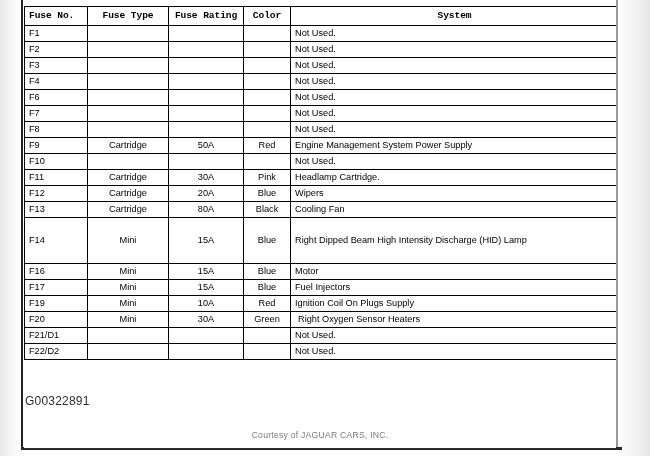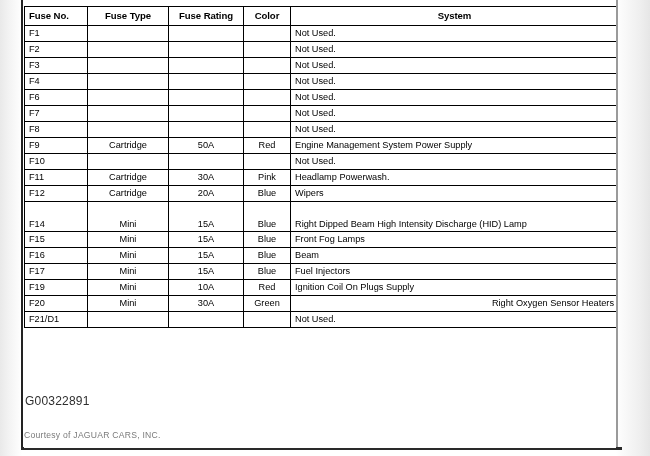--- a/index.html
+++ b/index.html
@@ -93,54 +93,56 @@
     vertical-align: middle;
     white-space: nowrap;
     overflow: hidden;
     background: #ffffff;
   }
   .fuse-table thead th {
     font-weight: bold;
     font-size: 9.6px;
     height: 18px;
     letter-spacing: -0.1px;
+    font-family: Liberation Mono, monospace;
   }
   
   col.c-no      { width: 63px;  }
   col.c-type    { width: 81px;  }
   col.c-rating  { width: 75px;  }
   col.c-color   { width: 47px;  }
   col.c-circuit { width: 328px; }
 
   .al { text-align: left;   }
   .ac { text-align: center; }
 
   
   tr.tall td {
     height: 27px;
     vertical-align: bottom;
-    padding-bottom: 2px;
-  }
-  
-  td.indent { padding-left: 7px; text-align: right; }
+    padding-bottom: 18px;
+  }
+  
+  td.indent { padding-left: 7px; }
 
   
   .fig-id {
     position: absolute;
     left: 1px;
     top: 394px;
     font-size: 12px;
     color: #2e2e2e;
     letter-spacing: 0.2px;
   }
   .courtesy {
     position: absolute;
     left: 0;
     top: 430px;
     width: 592px;
+    text-align: center;
     font-size: 8.6px;
     color: #7a7a7a;
     letter-spacing: 0.25px;
   }
 </style>
 </head>
 <body>
 
 <div id="viewer">
 
@@ -235,49 +237,49 @@
             <td class="ac"></td>
             <td class="ac"></td>
             <td class="ac"></td>
             <td class="al">Not Used.</td>
           </tr>
           <tr>
             <td class="al">F11</td>
             <td class="ac">Cartridge</td>
             <td class="ac">30A</td>
             <td class="ac">Pink</td>
-            <td class="al">Headlamp Powerwash.</td>
+            <td class="al">Headlamp Cartridge.</td>
           </tr>
           <tr>
             <td class="al">F12</td>
             <td class="ac">Cartridge</td>
             <td class="ac">20A</td>
             <td class="ac">Blue</td>
             <td class="al">Wipers</td>
           </tr>
+          <tr>
+            <td class="al">F13</td>
+            <td class="ac">Cartridge</td>
+            <td class="ac">80A</td>
+            <td class="ac">Black</td>
+            <td class="al">Cooling Fan</td>
+          </tr>
           <tr class="tall">
             <td class="al">F14</td>
             <td class="ac">Mini</td>
             <td class="ac">15A</td>
             <td class="ac">Blue</td>
             <td class="al">Right Dipped Beam High Intensity Discharge (HID) Lamp</td>
           </tr>
           <tr>
-            <td class="al">F15</td>
+            <td class="al">F16</td>
             <td class="ac">Mini</td>
             <td class="ac">15A</td>
             <td class="ac">Blue</td>
-            <td class="al">Front Fog Lamps</td>
-          </tr>
-          <tr>
-            <td class="al">F16</td>
-            <td class="ac">Mini</td>
-            <td class="ac">15A</td>
-            <td class="ac">Blue</td>
-            <td class="al">Beam</td>
+            <td class="al">Motor</td>
           </tr>
           <tr>
             <td class="al">F17</td>
             <td class="ac">Mini</td>
             <td class="ac">15A</td>
             <td class="ac">Blue</td>
             <td class="al">Fuel Injectors</td>
           </tr>
           <tr>
             <td class="al">F19</td>
@@ -293,20 +295,27 @@
             <td class="ac">Green</td>
             <td class="al indent">Right Oxygen Sensor Heaters</td>
           </tr>
           <tr>
             <td class="al">F21/D1</td>
             <td class="ac"></td>
             <td class="ac"></td>
             <td class="ac"></td>
             <td class="al">Not Used.</td>
           </tr>
+          <tr>
+            <td class="al">F22/D2</td>
+            <td class="ac"></td>
+            <td class="ac"></td>
+            <td class="ac"></td>
+            <td class="al">Not Used.</td>
+          </tr>
         </tbody>
     </table>
 
     <div class="fig-id">G00322891</div>
     <div class="courtesy">Courtesy of JAGUAR CARS, INC.</div>
 
   </div>
 </div>
 
 </body></html>

